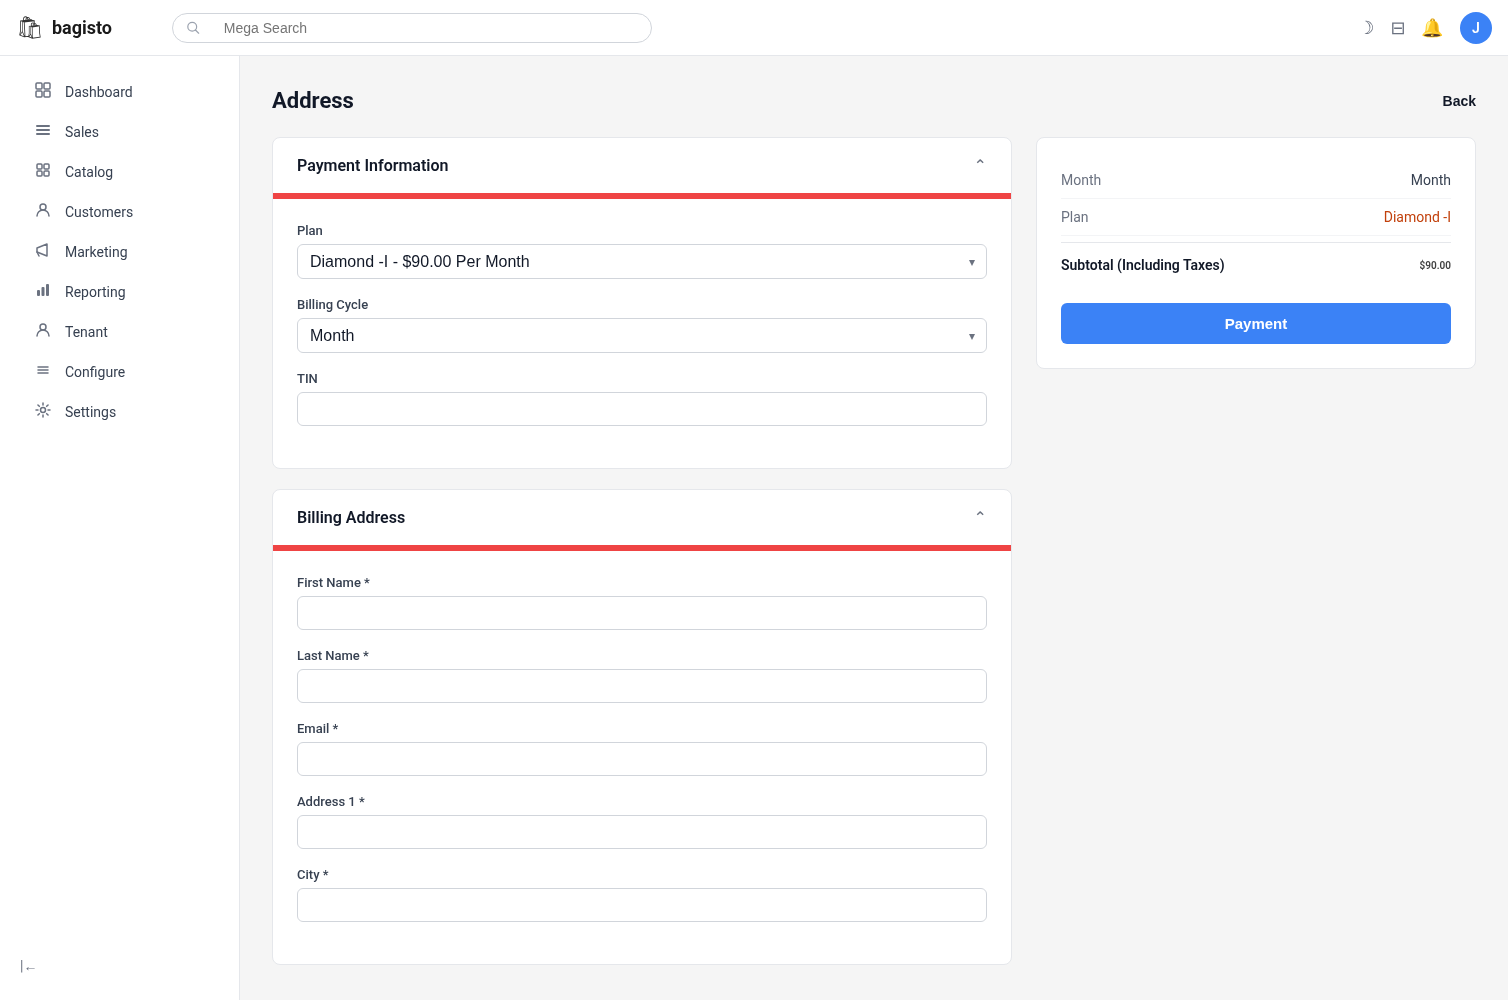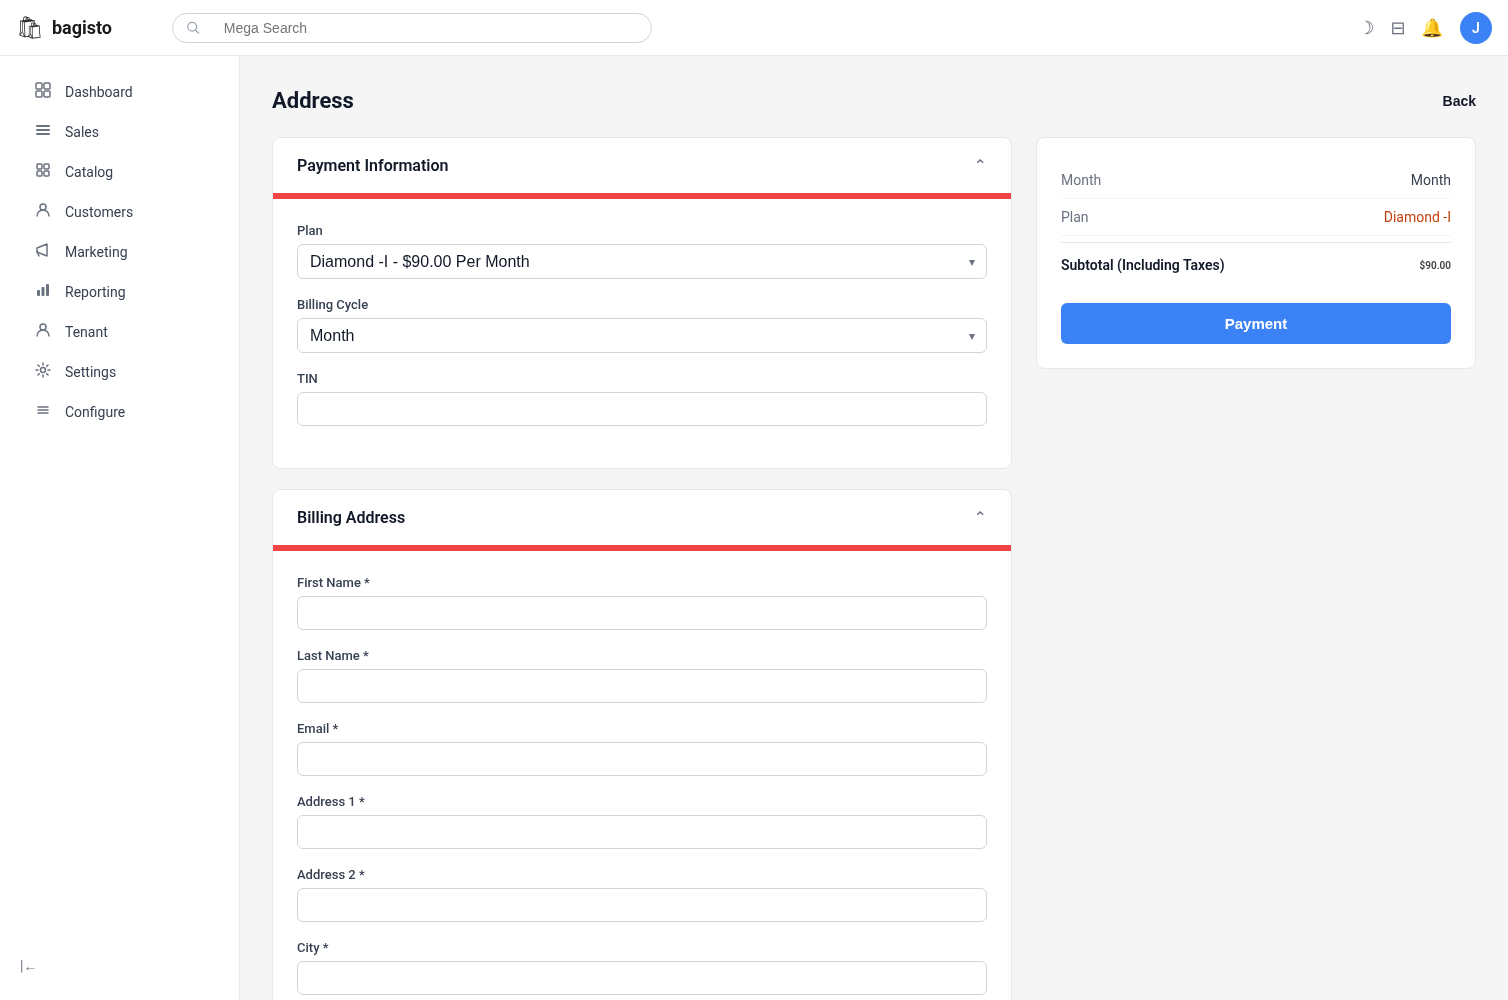--- a/index.html
+++ b/index.html
@@ -207,33 +207,33 @@
         <svg width="16" height="16" viewBox="0 0 16 16" fill="none">
             <circle cx="8" cy="5" r="3" stroke="#6b7280" stroke-width="1.5"></circle>
             <path d="M2 14c0-3.314 2.686-6 6-6s6 2.686 6 6" stroke="#6b7280" stroke-width="1.5" stroke-linecap="round"></path>
           </svg>
       </span>
       <span class="s-label">Tenant</span>
     </div>
     <div class="sidebar-item">
       <span class="s-icon">
         <svg width="16" height="16" viewBox="0 0 16 16" fill="none">
+            <path d="M3 5h10M3 8h10M3 11h10" stroke="#6b7280" stroke-width="1.5" stroke-linecap="round"></path>
+          </svg>
+      </span>
+      <span class="s-label">Configure</span>
+    </div>
+    <div class="sidebar-item">
+      <span class="s-icon">
+        <svg width="16" height="16" viewBox="0 0 16 16" fill="none">
             <circle cx="8" cy="8" r="2.5" stroke="#6b7280" stroke-width="1.5"></circle>
             <path d="M8 1v2M8 13v2M1 8h2M13 8h2M2.93 2.93l1.41 1.41M11.66 11.66l1.41 1.41M2.93 13.07l1.41-1.41M11.66 4.34l1.41-1.41" stroke="#6b7280" stroke-width="1.5" stroke-linecap="round"></path>
           </svg>
       </span>
       <span class="s-label">Settings</span>
-    </div>
-    <div class="sidebar-item">
-      <span class="s-icon">
-        <svg width="16" height="16" viewBox="0 0 16 16" fill="none">
-            <path d="M3 5h10M3 8h10M3 11h10" stroke="#6b7280" stroke-width="1.5" stroke-linecap="round"></path>
-          </svg>
-      </span>
-      <span class="s-label">Configure</span>
     </div>
     <div class="sidebar-collapse">
       <span>|←</span>
     </div>
   </aside>
 
   <main class="main-content">
     <div class="page-header">
       <h1 class="page-title">Address</h1>
       <button class="back-btn">Back</button>
@@ -291,24 +291,20 @@
             </div>
             <div class="form-group">
               <label class="form-label">Email *</label>
               <input type="email" class="form-control" style="">
             </div>
             <div class="form-group">
               <label class="form-label">Address 1 *</label>
               <input type="text" class="form-control" style="">
             </div>
             <div class="form-group">
-              <label class="form-label">Address 2 *</label>
-              <input type="text" class="form-control" style="">
-            </div>
-            <div class="form-group">
               <label class="form-label">City *</label>
               <input type="text" class="form-control" style="">
             </div>
           </div>
         </div>
       </div>
 
       <div>
         <div class="summary-card">
           <div class="summary-row">

